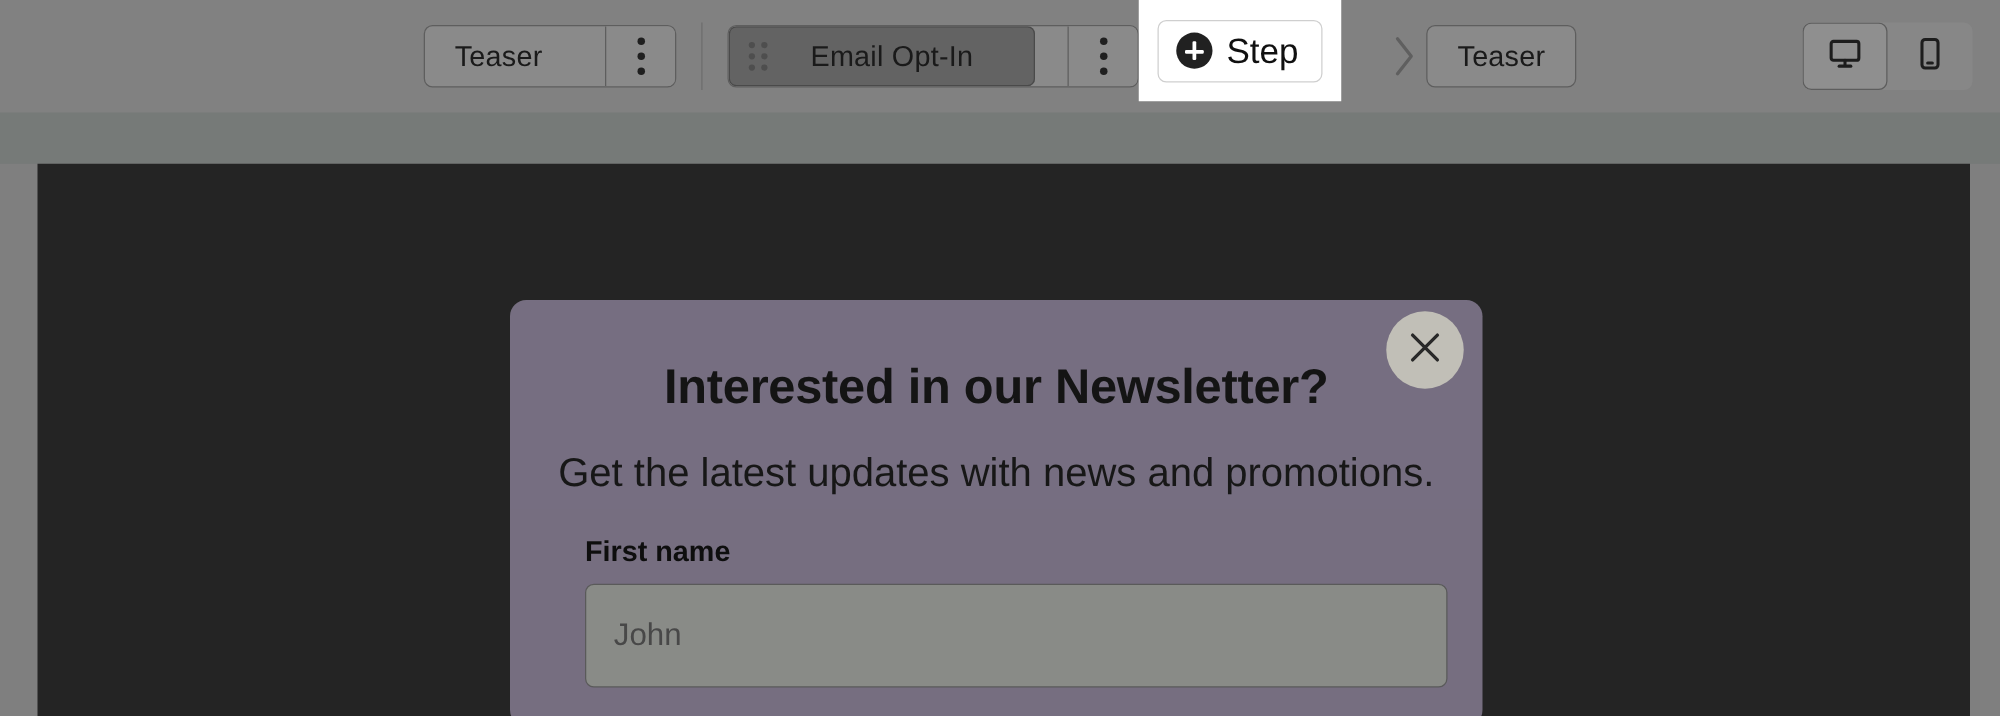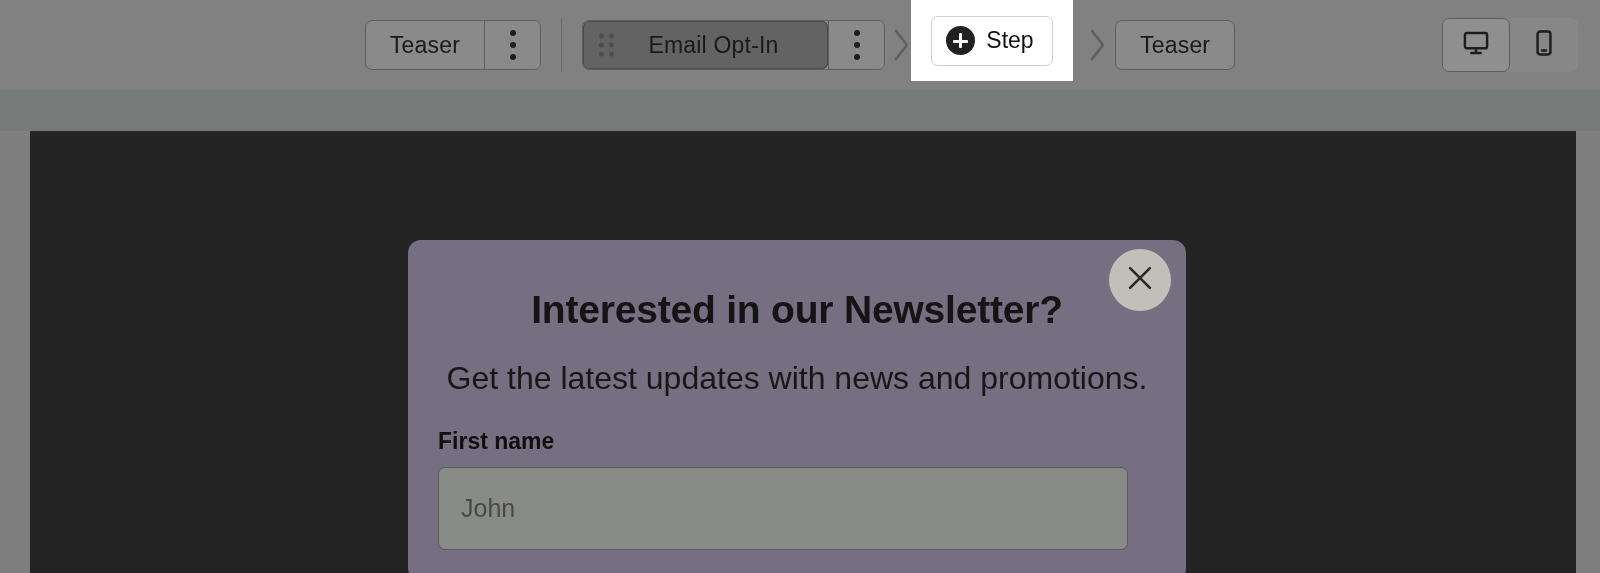--- a/index.html
+++ b/index.html
@@ -32,20 +32,21 @@
   }
 
   .step-group {
     display: flex;
     align-items: stretch;
     height: 50px;
     border: 1px solid #5e5e5e;
     border-radius: 7px;
     background: #8a8a8a;
     overflow: hidden;
+    gap: 26px;
   }
   .step-group.active { background: #8a8a8a; }
 
   .step-name {
     display: flex;
     align-items: center;
     justify-content: center;
     padding: 0 24px;
     font-size: 23px;
     color: #1a1a1a;
@@ -148,21 +149,21 @@
     background: #ffffff;
     border-radius: 1px;
   }
   .add-step-btn .plus-icon::before {
     left: 7px; top: 13.5px; width: 15px; height: 3px;
   }
   .add-step-btn .plus-icon::after {
     top: 7px; left: 13px; height: 15px; width: 3px;
   }
   .add-step-btn .lbl {
-    font-size: 23px;
+    font-size: 28px;
     color: #101010;
     white-space: nowrap;
   }
 
   
   .device-toggle {
     position: absolute;
     right: 22px; top: 18px;
     display: flex;
     height: 54px;
@@ -238,21 +239,21 @@
     position: absolute;
     left: 0; top: 120px;
     width: 778px;
     text-align: center;
     font-size: 32px;
     color: #171717;
   }
 
   .form-row {
     position: absolute;
-    left: 30px; top: 188px;
+    left: 60px; top: 188px;
     width: 690px;
     display: flex;
     gap: 23px;
   }
   .field { flex: 1; }
   .field-label {
     font-size: 23px;
     font-weight: bold;
     color: #0e0e0e;
     margin-bottom: 12px;

